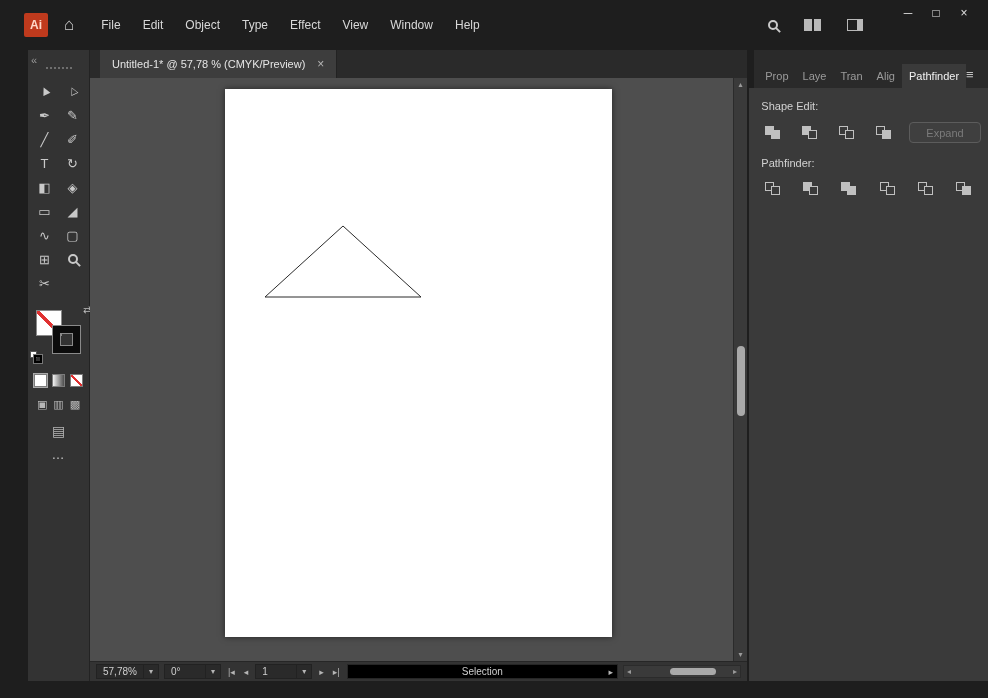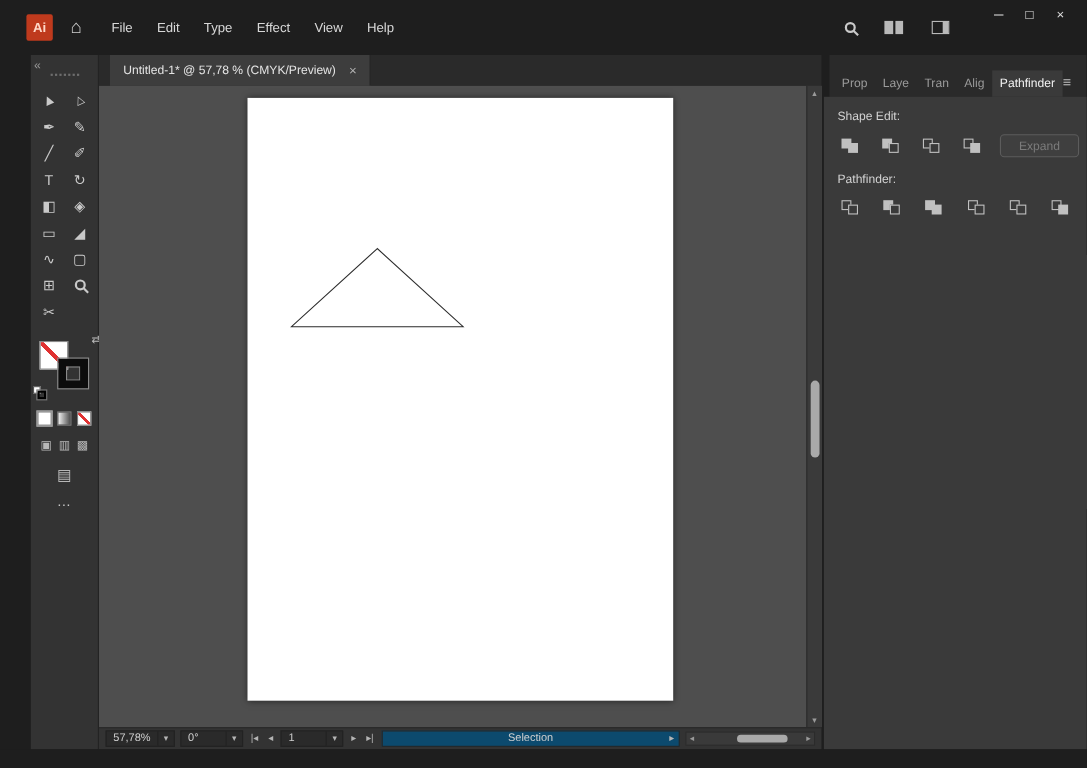--- a/index.html
+++ b/index.html
@@ -69,21 +69,21 @@
   .vscroll { position:absolute; right:0; top:0; bottom:0; width:14px; background:#3a3a3a; border-left:1px solid #2b2b2b; }
   .vscroll .arr { position:absolute; left:0; width:100%; text-align:center; font-size:8px; color:#9a9a9a; cursor:default; }
   .vscroll .arr.up { top:2px; } .vscroll .arr.dn { bottom:2px; }
   .vthumb { position:absolute; left:3px; top:268px; width:8px; height:70px; background:#a9a9a9; border-radius:4px; }
 
   .statusbar { height:20px; background:#333333; border-top:1px solid #262626; display:flex; align-items:center; gap:5px; padding:0 6px; font-size:10px; color:#cfcfcf; }
   .sb-field { height:15px; background:#2a2a2a; border:1px solid #222; display:flex; align-items:center; }
   .sb-text { padding:0 6px; min-width:40px; }
   .sb-drop { width:15px; height:100%; display:grid; place-items:center; border-left:1px solid #222; color:#b5b5b5; font-size:8px; cursor:default; }
   .sb-nav { color:#b5b5b5; font-size:9px; padding:0 2px; cursor:default; }
-  .status-center { flex:1; height:15px; background:#0c4a6e; border:1px solid #262626; position:relative; display:flex; align-items:center; justify-content:center; }
+  .status-center { flex:1; height:15px; background:#000000; border:1px solid #262626; position:relative; display:flex; align-items:center; justify-content:center; }
   .status-center .flyout { position:absolute; right:4px; font-size:9px; color:#b5b5b5; }
   .hscroll { width:118px; height:13px; background:#3a3a3a; border:1px solid #2b2b2b; position:relative; display:flex; align-items:center; justify-content:space-between; padding:0 3px; font-size:8px; color:#9a9a9a; }
   .hthumb { position:absolute; left:46px; top:2px; width:46px; height:7px; background:#a9a9a9; border-radius:4px; }
 
   
   .gapcol { width:7px; background:#1e1e1e; }
   .rightpanel { width:234px; display:flex; flex-direction:column; background:#2a2a2a;align-items:center; }
   .panel-tabs { height:38px; display:flex; align-items:flex-end; padding:0 2px; }
   .ptab { padding:6px 7px; font-size:11px; color:#9b9b9b; white-space:nowrap; cursor:default; }
   .ptab.active { background:#3a3a3a; color:#f2f2f2; }
@@ -106,23 +106,25 @@
 <body>
 
 <div class="app">
 
   <div class="titlebar">
     <div class="ai-badge">Ai</div>
     <span class="home">⌂</span>
     <div class="menubar">
       <span class="menu-item">File</span>
       <span class="menu-item">Edit</span>
+      <span class="menu-item">Object</span>
       <span class="menu-item">Type</span>
       <span class="menu-item">Effect</span>
       <span class="menu-item">View</span>
+      <span class="menu-item">Window</span>
       <span class="menu-item">Help</span>
     </div>
     <div class="tb-spacer"></div>
     <span class="tb-icon">
         <span class="mag"></span>
       </span>
     <span class="tb-icon">
         <span class="arrange-ic">
           <i></i>
           <i></i>

